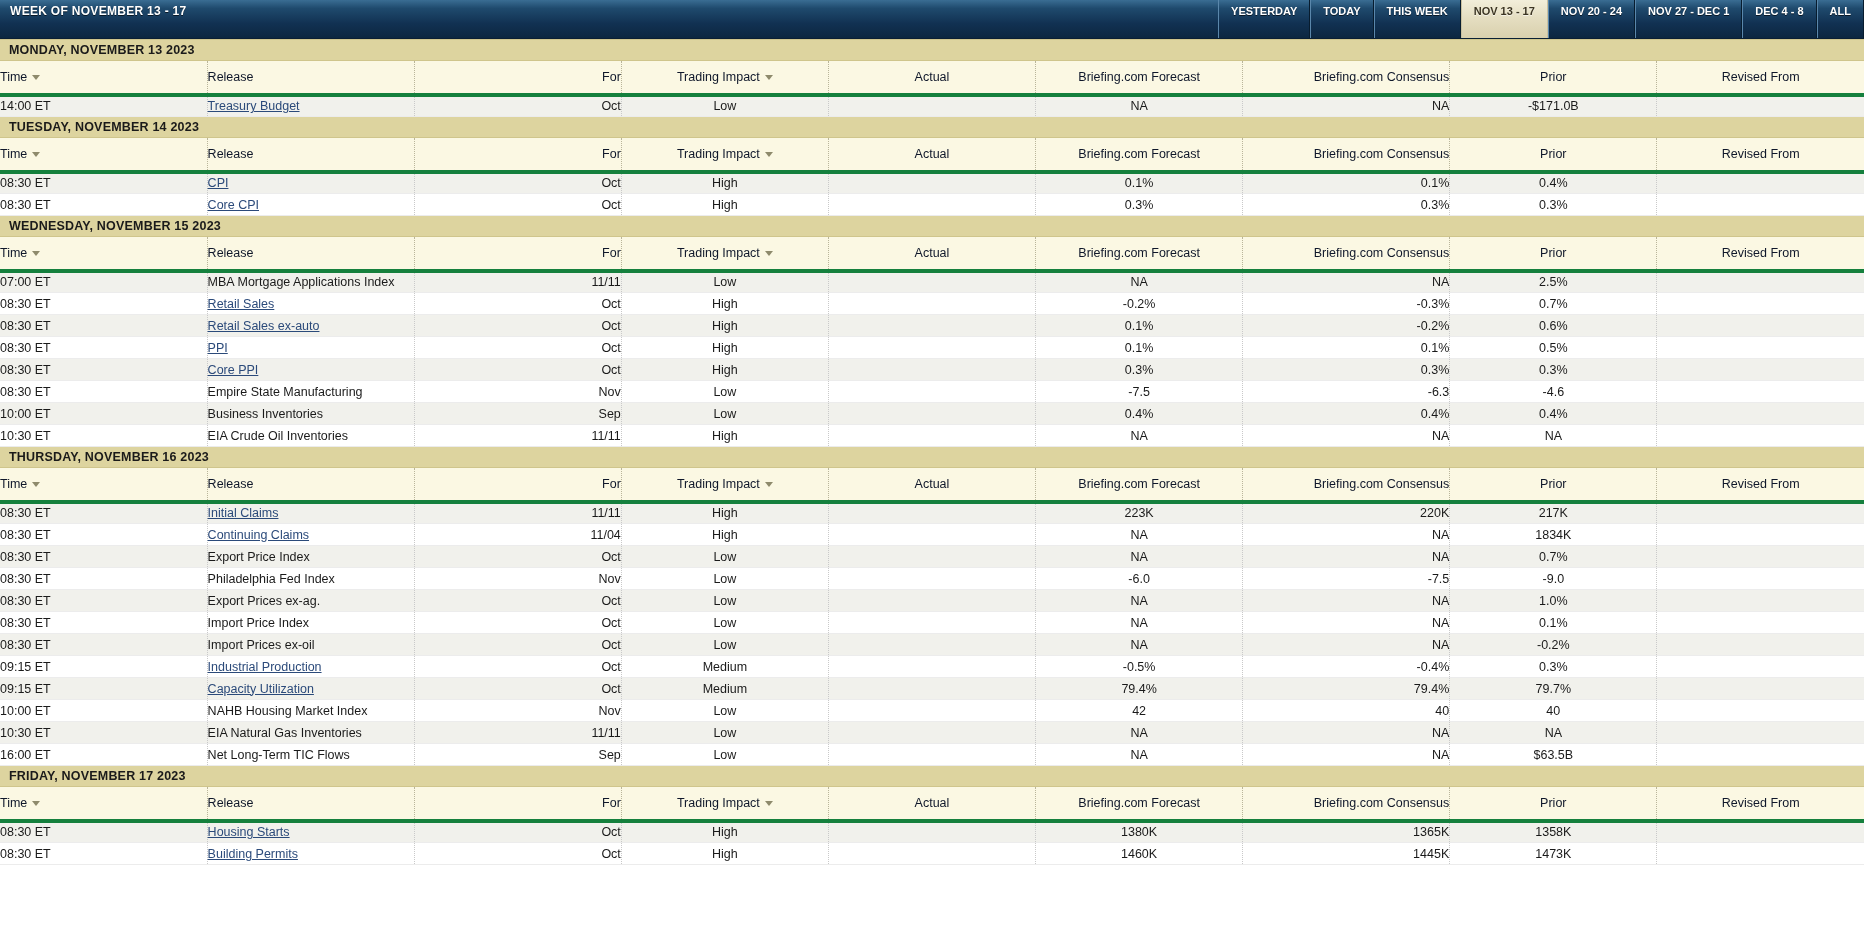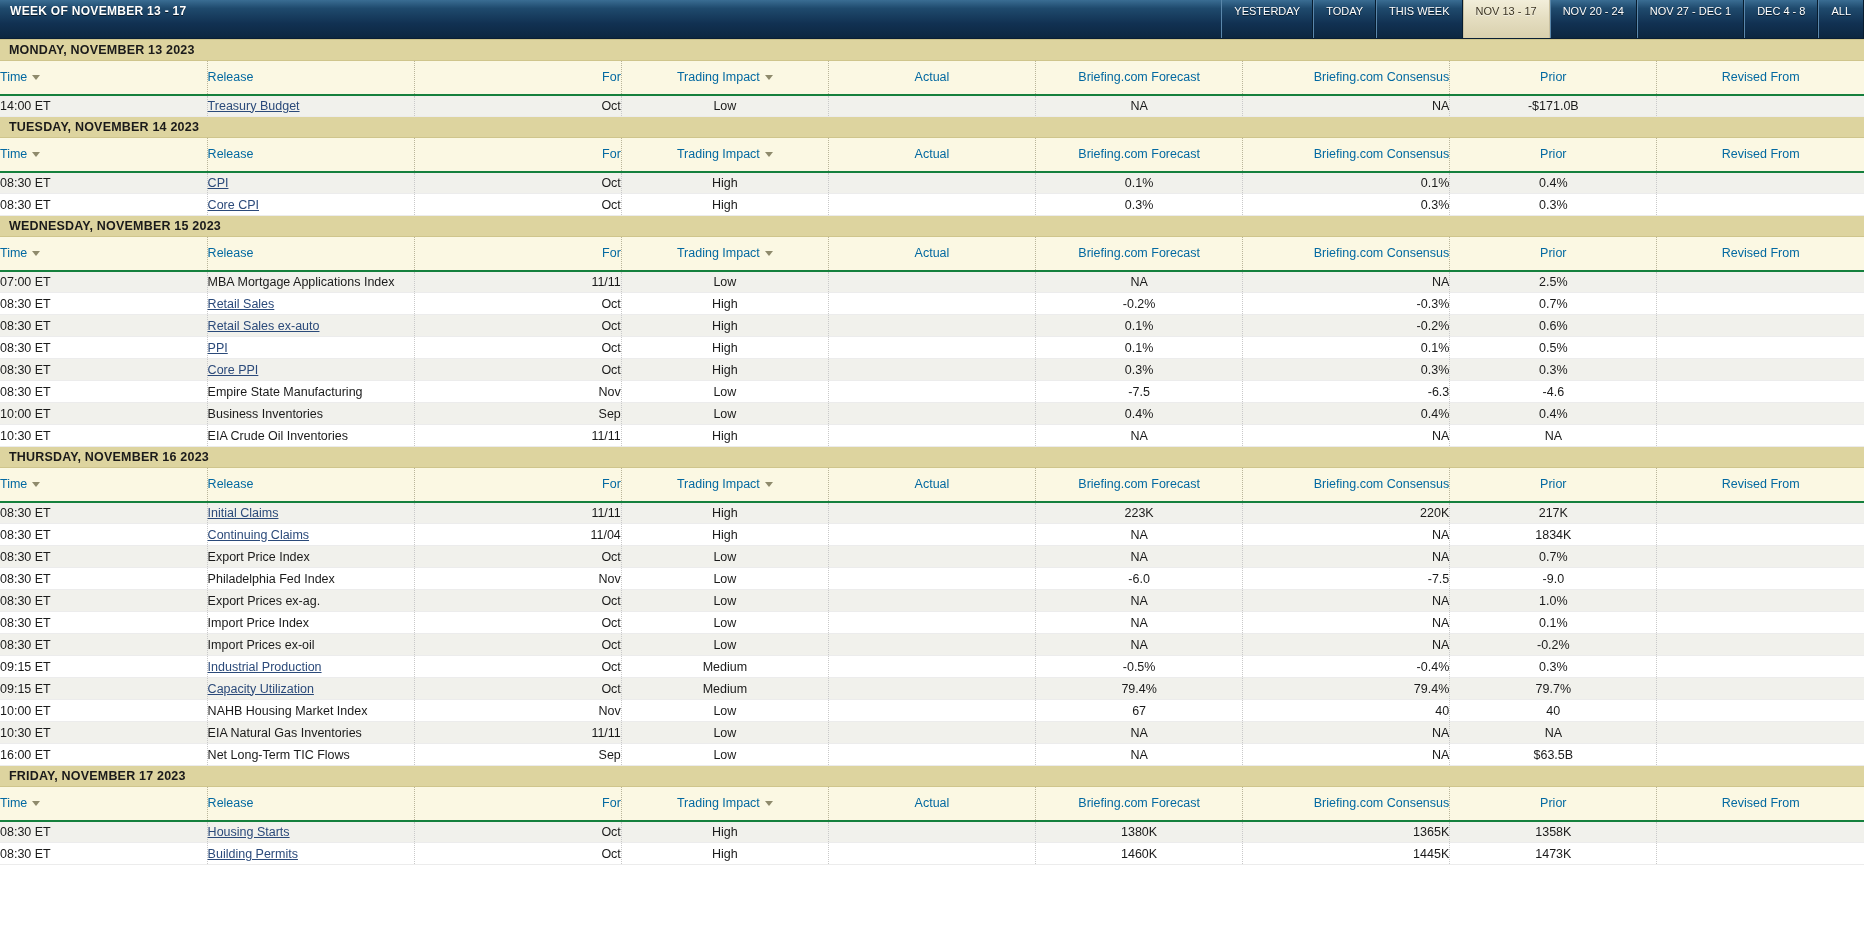--- a/index.html
+++ b/index.html
@@ -30,21 +30,21 @@
     padding-left: 10px;
     white-space: nowrap;
     text-shadow: 0 1px 0 rgba(0,0,0,.6);
     flex: 0 0 auto;
   }
   .topbar-spacer { flex: 1 1 auto; }
   .navbtns { display: flex; align-items: stretch; flex: 0 0 auto; }
   .navbtn {
     color: #ffffff;
     font-size: 11px;
-    font-weight: normal;
+    font-weight: bold;
     line-height: 22px;
     padding: 0 12px;
     white-space: nowrap;
     border-left: 1px solid #5a87ab;
     border-right: 1px solid #071c2e;
     text-shadow: 0 1px 0 rgba(0,0,0,.6);
     cursor: pointer;
     background: transparent;
   }
   .navbtn.active {
@@ -74,22 +74,22 @@
     padding-left: 9px;
     border-top: 1px solid #cfc58c;
     border-bottom: 1px solid #cfc58c;
     letter-spacing: .2px;
   }
 
   tr.colhdr td {
     background: #fbf8e3;
     height: 34px;
     font-size: 12.5px;
-    color: #0369a1;
-    border-bottom: 2px solid #15803d;
+    color: #0f172a;
+    border-bottom: 4px solid #15803d;
     vertical-align: middle;
   }
   tr.colhdr td.sep { border-left: 1px dotted #b9b59a; }
 
   tr.datarow { height: 22px; }
   tr.datarow td {
     height: 22px;
     font-size: 12.5px;
     color: #1a1a1a;
     vertical-align: middle;
@@ -421,21 +421,21 @@
         <td class="c-cons sep"><span class="plain">79.4%</span></td>
         <td class="c-prior sep"><span class="plain">79.7%</span></td>
         <td class="c-rev sep"><span class="plain"></span></td>
       </tr>
       <tr class="datarow">
         <td class="c-time"><span class="plain">10:00 ET</span></td>
         <td class="c-rel sep"><span class="plain">NAHB Housing Market Index</span></td>
         <td class="c-for sep"><span class="plain">Nov</span></td>
         <td class="c-imp sep"><span class="plain">Low</span></td>
         <td class="c-act sep"><span class="plain"></span></td>
-        <td class="c-fc sep"><span class="plain">67</span></td>
+        <td class="c-fc sep"><span class="plain">42</span></td>
         <td class="c-cons sep"><span class="plain">40</span></td>
         <td class="c-prior sep"><span class="plain">40</span></td>
         <td class="c-rev sep"><span class="plain"></span></td>
       </tr>
       <tr class="datarow alt">
         <td class="c-time"><span class="plain">10:30 ET</span></td>
         <td class="c-rel sep"><span class="plain">EIA Natural Gas Inventories</span></td>
         <td class="c-for sep"><span class="plain">11/11</span></td>
         <td class="c-imp sep"><span class="plain">Low</span></td>
         <td class="c-act sep"><span class="plain"></span></td>

